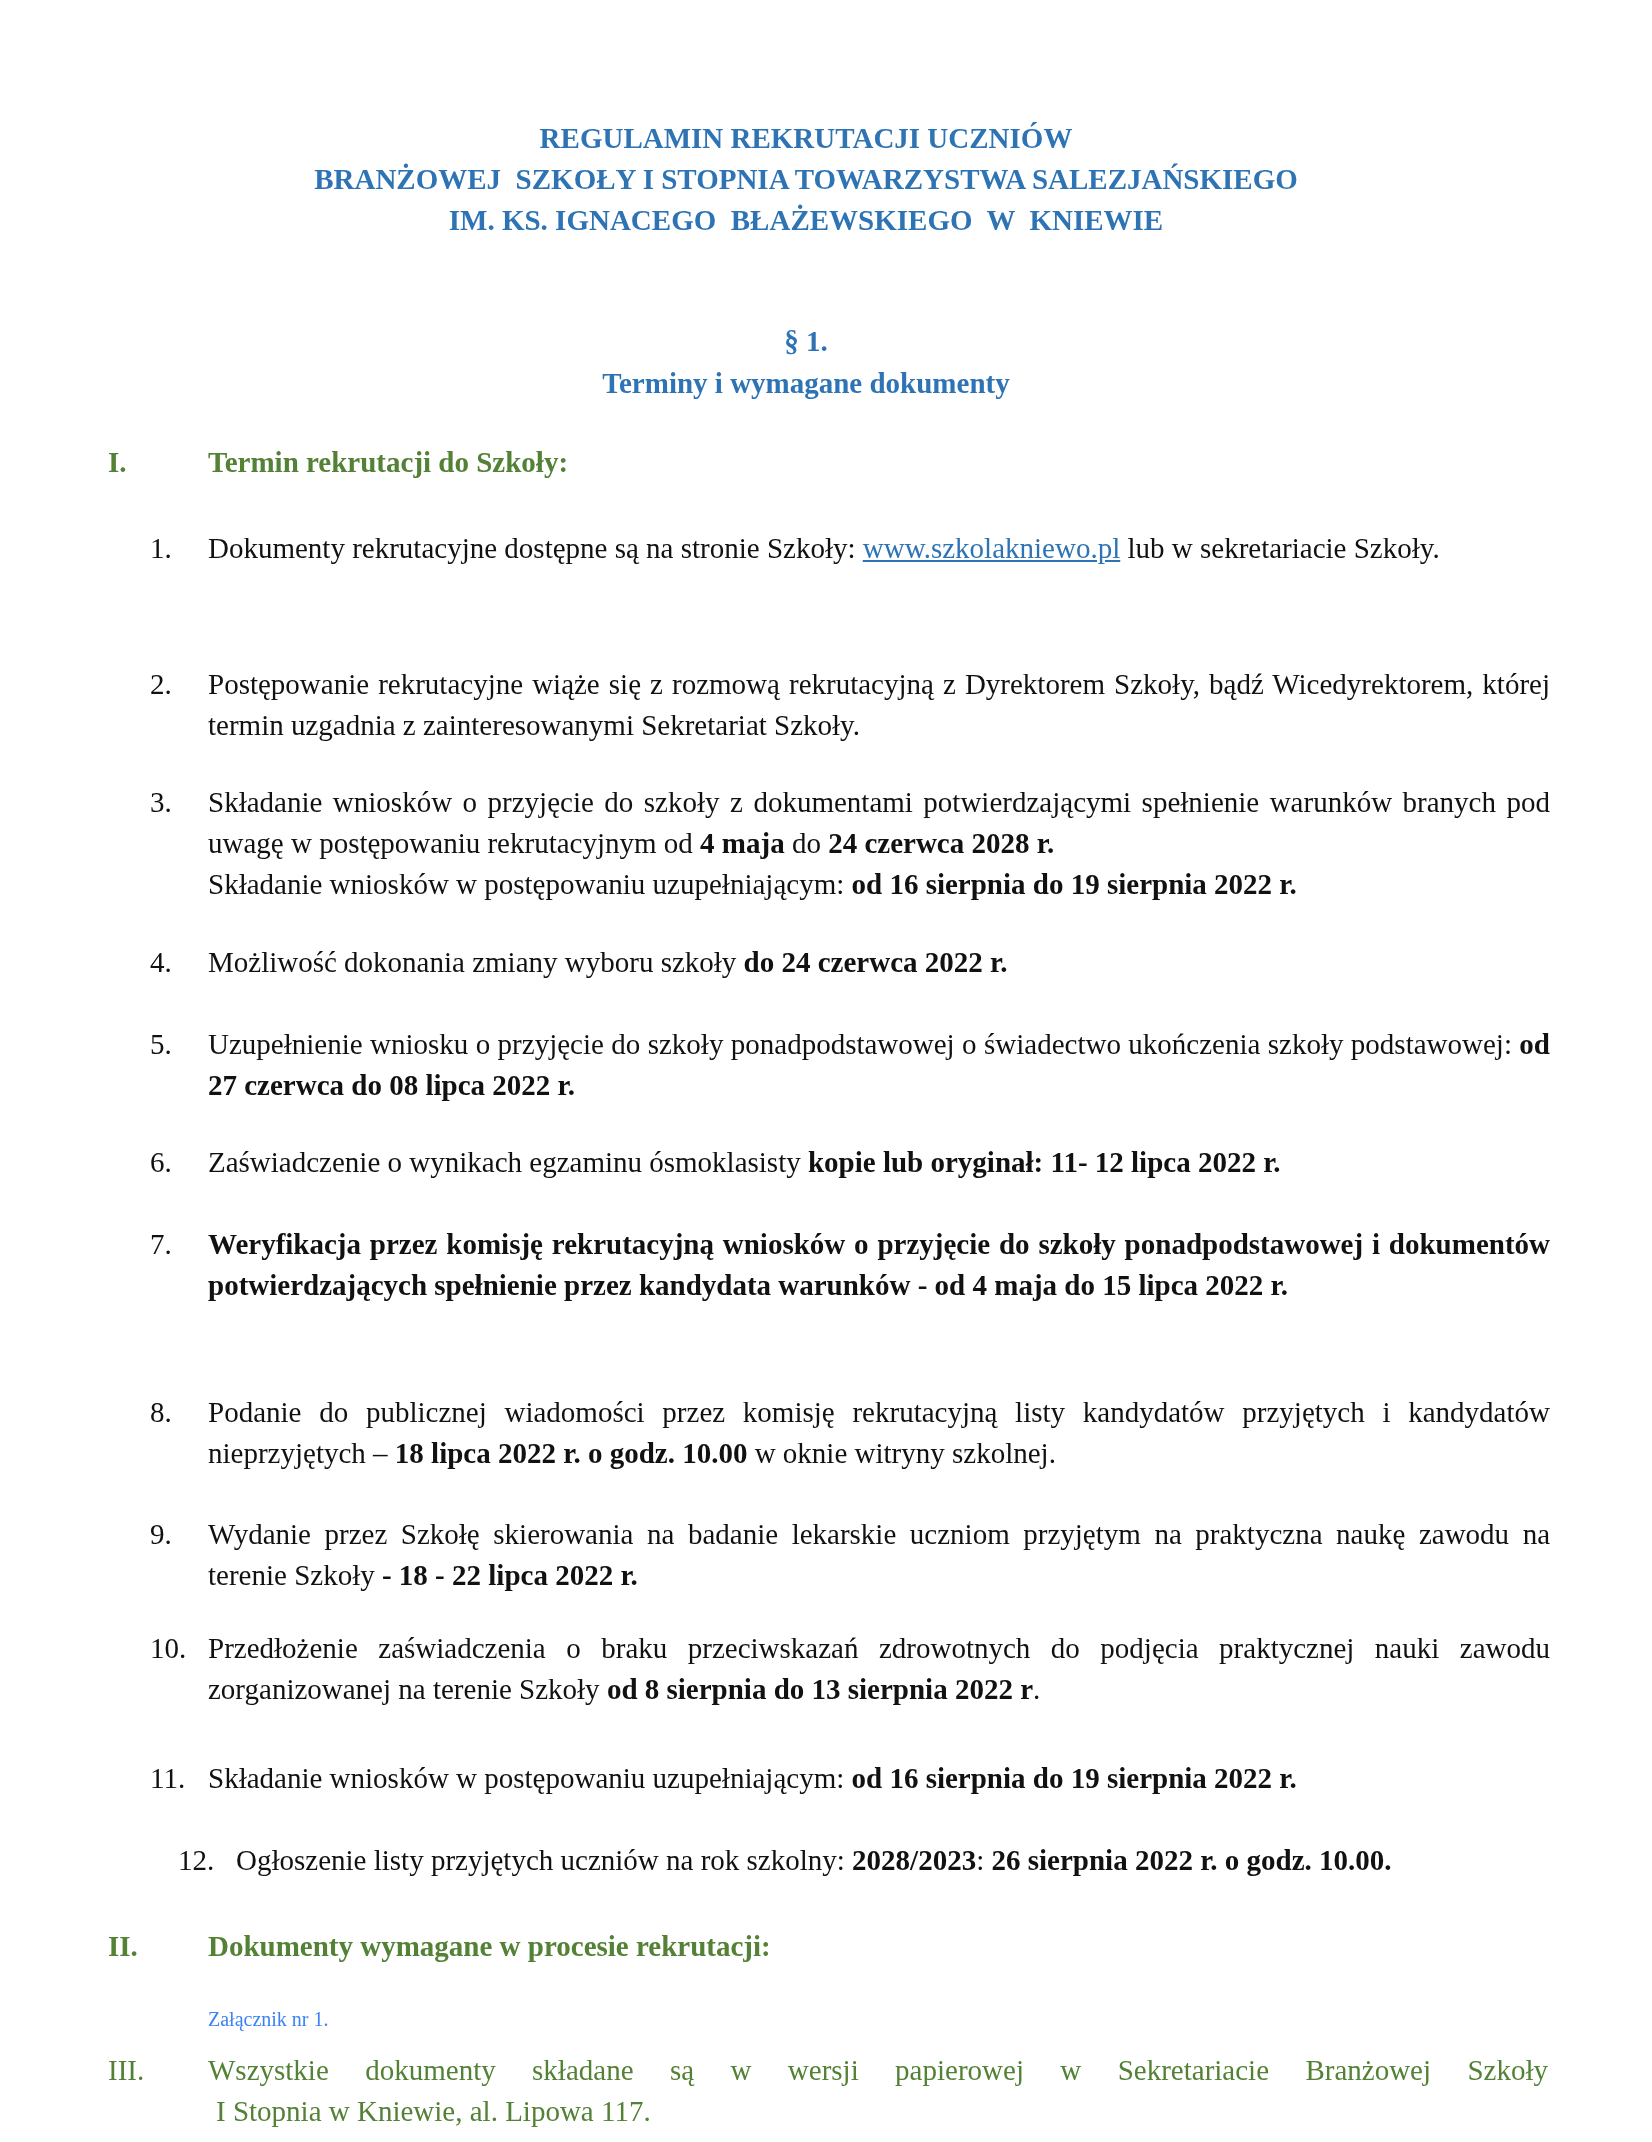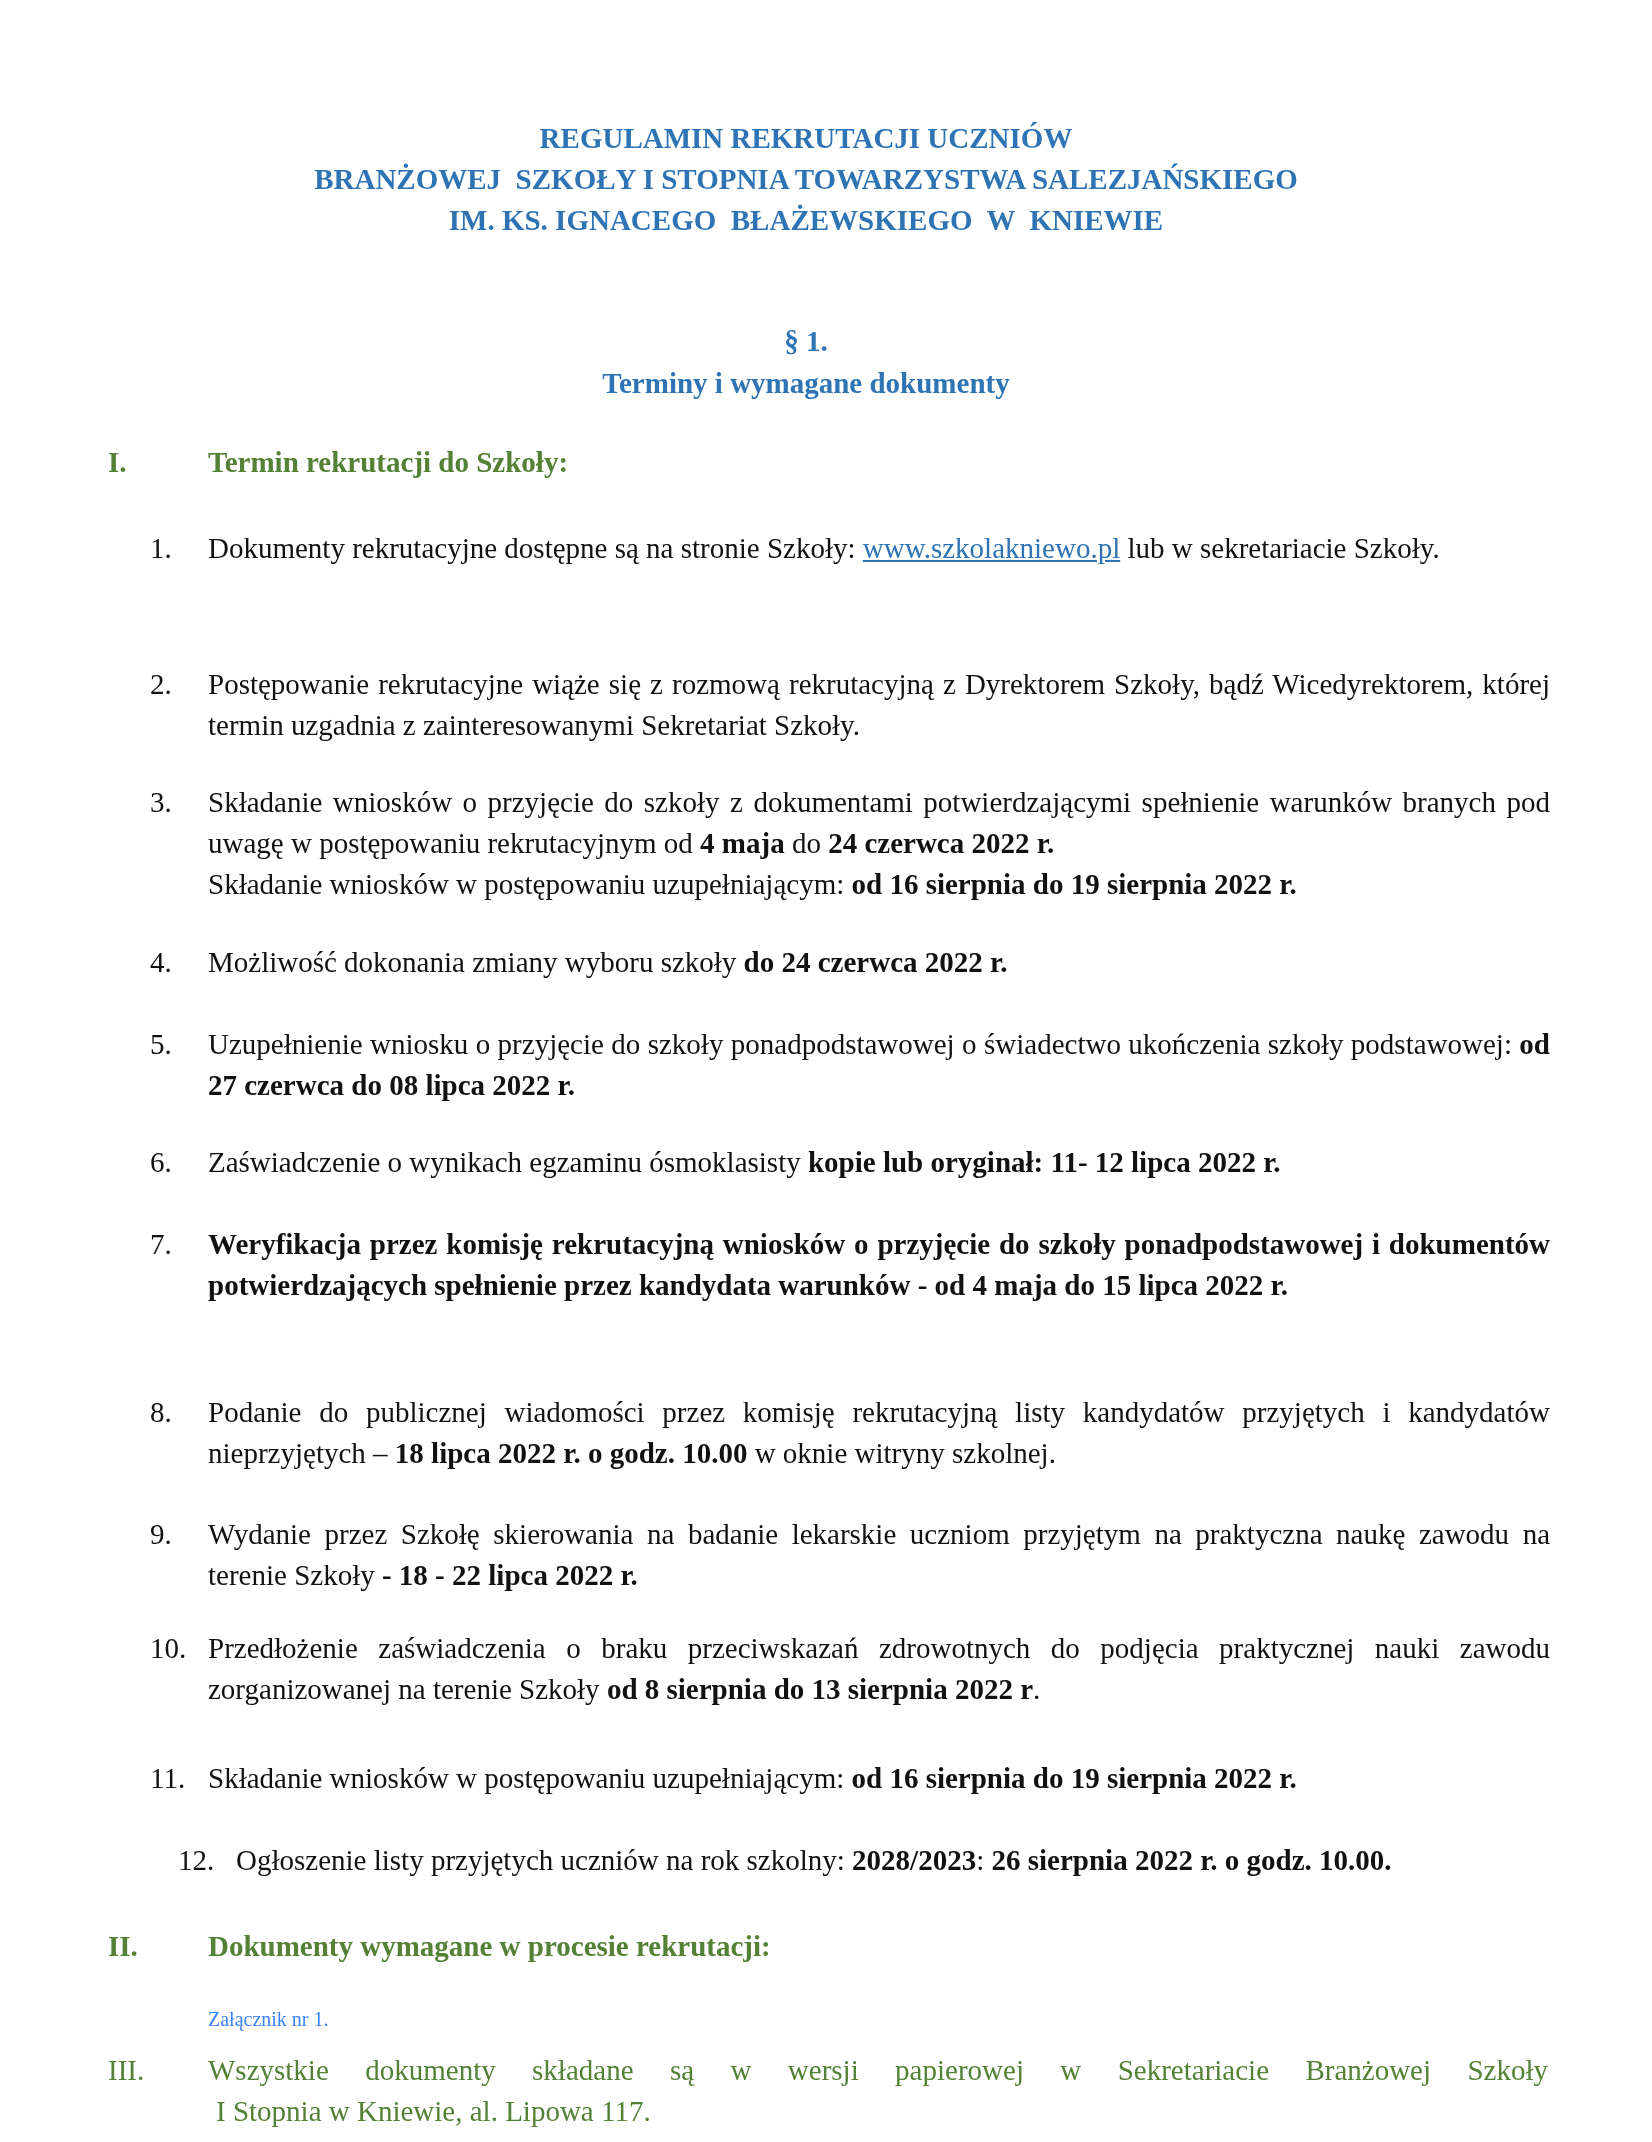--- a/index.html
+++ b/index.html
@@ -75,21 +75,21 @@
       <div class="item" style="top: 528px;">
         <span class="n">1.</span>
         <div class="body"><span>Dokumenty rekrutacyjne dostępne są na stronie Szkoły:  </span><a class="link">www.szkolakniewo.pl</a><span>  lub w sekretariacie Szkoły.</span></div>
       </div>
       <div class="item" style="top: 664px;">
         <span class="n">2.</span>
         <div class="body"><span>Postępowanie rekrutacyjne wiąże się z rozmową  rekrutacyjną  z Dyrektorem Szkoły, bądź Wicedyrektorem, której termin uzgadnia z zainteresowanymi  Sekretariat Szkoły.</span></div>
       </div>
       <div class="item" style="top: 782px;">
         <span class="n">3.</span>
-        <div class="body"><span>Składanie wniosków o przyjęcie do szkoły z dokumentami potwierdzającymi spełnienie warunków branych pod uwagę w postępowaniu rekrutacyjnym  od </span><span class="b">4 maja</span><span> do </span><span class="b">24 czerwca 2022 r.</span></div>
+        <div class="body"><span>Składanie wniosków o przyjęcie do szkoły z dokumentami potwierdzającymi spełnienie warunków branych pod uwagę w postępowaniu rekrutacyjnym  od </span><span class="b">4 maja</span><span> do </span><span class="b">24 czerwca 2028 r.</span></div>
         <div class="body" style="text-align: left;"><span>Składanie wniosków w postępowaniu uzupełniającym: </span><span class="b">od 16 sierpnia do 19 sierpnia 2022 r.</span></div>
       </div>
       <div class="item" style="top: 942px;">
         <span class="n">4.</span>
         <div class="body"><span>Możliwość dokonania zmiany wyboru szkoły </span><span class="b">do 24 czerwca 2022 r.</span></div>
       </div>
       <div class="item" style="top: 1024px;">
         <span class="n">5.</span>
         <div class="body"><span>Uzupełnienie wniosku o przyjęcie do szkoły ponadpodstawowej o świadectwo ukończenia szkoły podstawowej: </span><span class="b">od   27 czerwca   do 08  lipca 2022 r.</span></div>
       </div>

